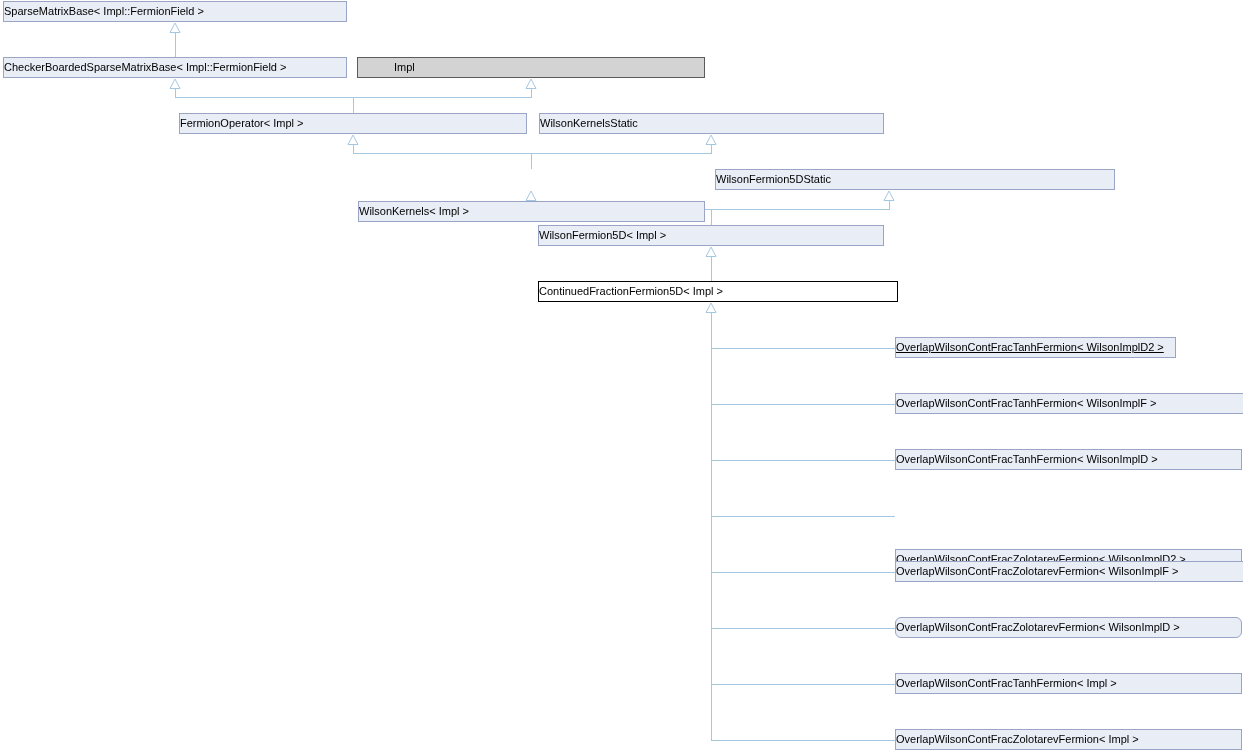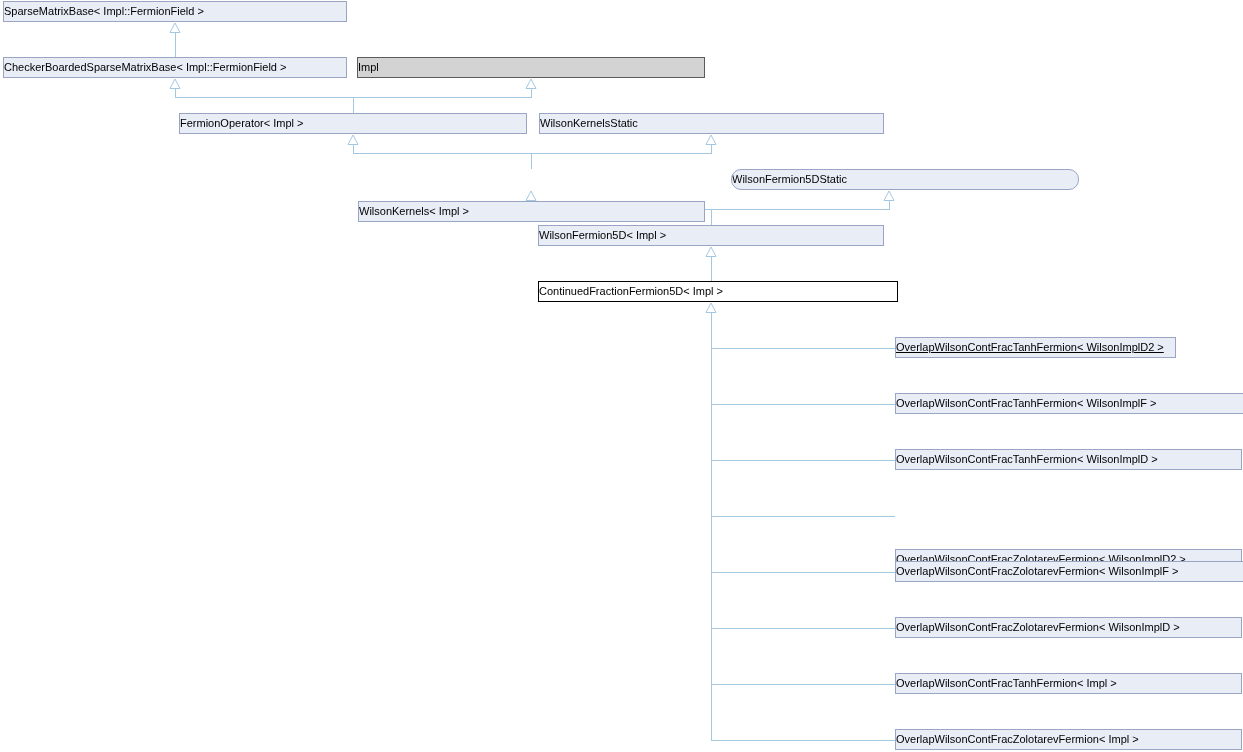--- a/index.html
+++ b/index.html
@@ -63,43 +63,43 @@
     <g>
       <polygon class="arrow" points="711,303 706,312.5 716,312.5"></polygon>
       <path class="edge" d="M711,312.5 V740 M711,348 H895 M711,404 H895 M711,460 H895 M711,516 H895 M711,572 H895 M711,628 H895 M711,684 H895 M711,740 H895"></path>
     </g>
   </svg>
 
   <div class="node" style="left:3px;top:1px;width:344px;">SparseMatrixBase&lt; Impl::FermionField &gt;</div>
 
   <div class="node" style="left:3px;top:57px;width:344px;">CheckerBoardedSparseMatrixBase&lt; Impl::FermionField &gt;</div>
 
-  <div class="node external" style="left:357px;top:57px;width:348px;">Impl</div>
+  <div class="node external" style="left:357px;top:57px;width:348px;padding-left:36px;">Impl</div>
 
   <div class="node" style="left:179px;top:113px;width:348px;">FermionOperator&lt; Impl &gt;</div>
 
   <div class="node" style="left:539px;top:113px;width:345px;">WilsonKernelsStatic</div>
 
   <div class="node" style="left:358px;top:169px;width:347px;margin-top:32px;">WilsonKernels&lt; Impl &gt;</div>
 
-  <div class="node" style="left:731px;top:169px;width:348px;border-radius:10px;">WilsonFermion5DStatic</div>
+  <div class="node" style="left:715px;top:169px;width:400px;">WilsonFermion5DStatic</div>
 
   <div class="node" style="left:538px;top:225px;width:346px;">WilsonFermion5D&lt; Impl &gt;</div>
 
   <div class="node current" style="left:538px;top:281px;width:360px;">ContinuedFractionFermion5D&lt; Impl &gt;</div>
 
   <div class="node" style="left:895px;top:337px;width:281px;text-decoration:underline;">OverlapWilsonContFracTanhFermion&lt; WilsonImplD2 &gt;</div>
 
   <div class="node" style="left:895px;top:393px;width:382px;">OverlapWilsonContFracTanhFermion&lt; WilsonImplF &gt;</div>
 
   <div class="node" style="left:895px;top:449px;width:347px;">OverlapWilsonContFracTanhFermion&lt; WilsonImplD &gt;</div>
 
   <div class="node" style="left:895px;top:505px;width:347px;margin-top:44px;">OverlapWilsonContFracZolotarevFermion&lt; WilsonImplD2 &gt;</div>
 
   <div class="node" style="left:895px;top:561px;width:408px;">OverlapWilsonContFracZolotarevFermion&lt; WilsonImplF &gt;</div>
 
-  <div class="node" style="left:895px;top:617px;width:347px;">OverlapWilsonContFracZolotarevFermion&lt; WilsonImplD &gt;</div>
+  <div class="node" style="left:895px;top:617px;width:347px;border-radius:6px;">OverlapWilsonContFracZolotarevFermion&lt; WilsonImplD &gt;</div>
 
   <div class="node" style="left:895px;top:673px;width:347px;">OverlapWilsonContFracTanhFermion&lt; Impl &gt;</div>
 
   <div class="node" style="left:895px;top:729px;width:347px;">OverlapWilsonContFracZolotarevFermion&lt; Impl &gt;</div>
 
 </div>
 
 </body></html>

